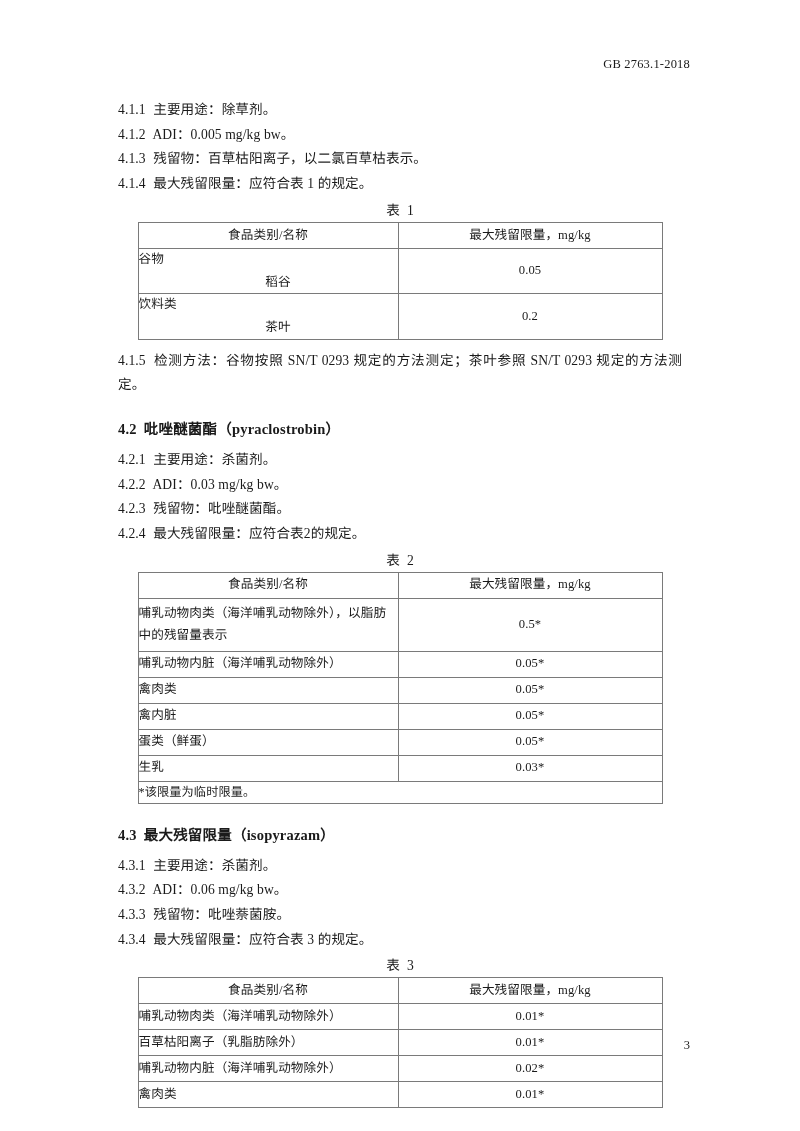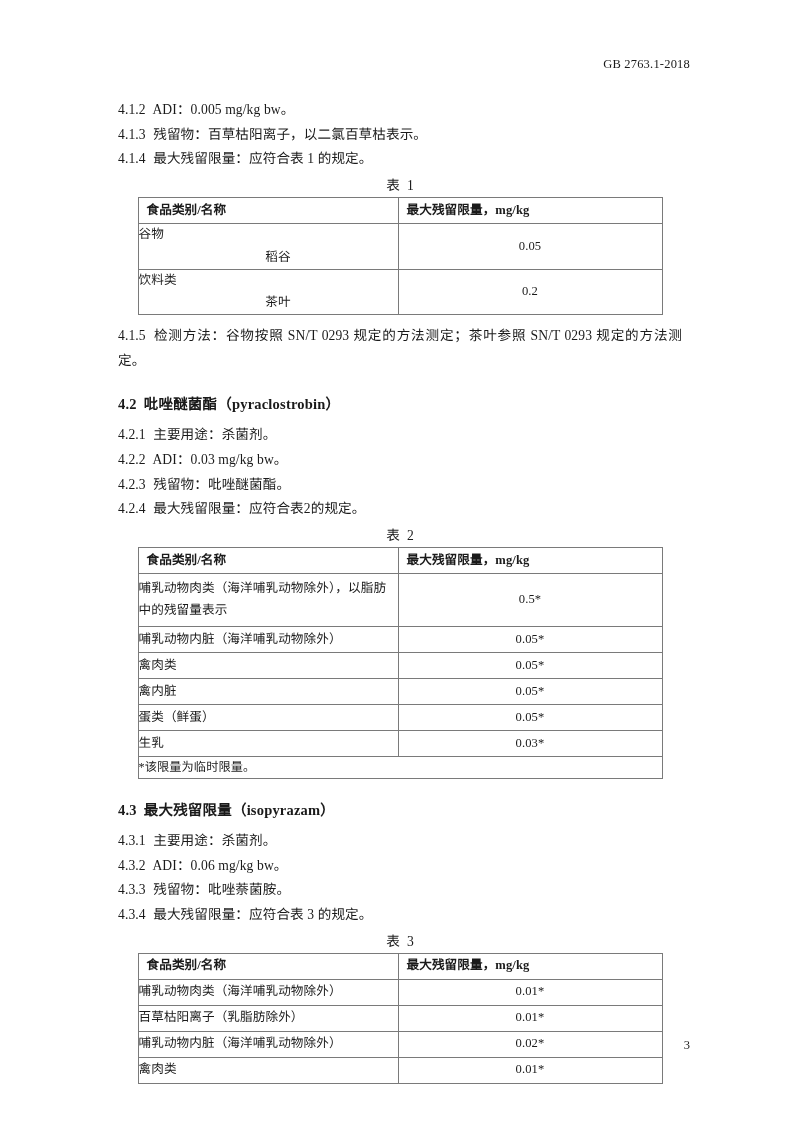--- a/index.html
+++ b/index.html
@@ -93,24 +93,23 @@
   }
   table.mrl th,
   table.mrl td {
     border: 1px solid #7a7a7a;
     padding: 0;
     vertical-align: middle;
     line-height: 1.72;
     letter-spacing: 0.1px;
   }
   table.mrl th {
-    font-weight: bold;
-    text-align: left;
+    font-weight: normal;
+    text-align: center;
     height: 25px;
-    padding-left: 8px;
   }
   col.c-name { width: 260px; }
   col.c-val  { width: 264px; }
 
   td.name {
     text-align: left;
     padding: 3px 6px 3px 7px;
     margin-left: 45px;
   }
   td.val {
@@ -159,20 +158,24 @@
 <div class="page">
 
   <div class="page-header">
     <span>GB 2763.1-2018</span>
   </div>
 
   <div class="content">
 
     <div>
       <p class="para">
+        <span class="num">4.1.1</span>
+        <span>主要用途：除草剂。</span>
+      </p>
+      <p class="para">
         <span class="num">4.1.2</span>
         <span>ADI：0.005 mg/kg bw。</span>
       </p>
       <p class="para">
         <span class="num">4.1.3</span>
         <span>残留物：百草枯阳离子，以二氯百草枯表示。</span>
       </p>
       <p class="para">
         <span class="num">4.1.4</span>
         <span>最大残留限量：应符合表 1 的规定。</span>

